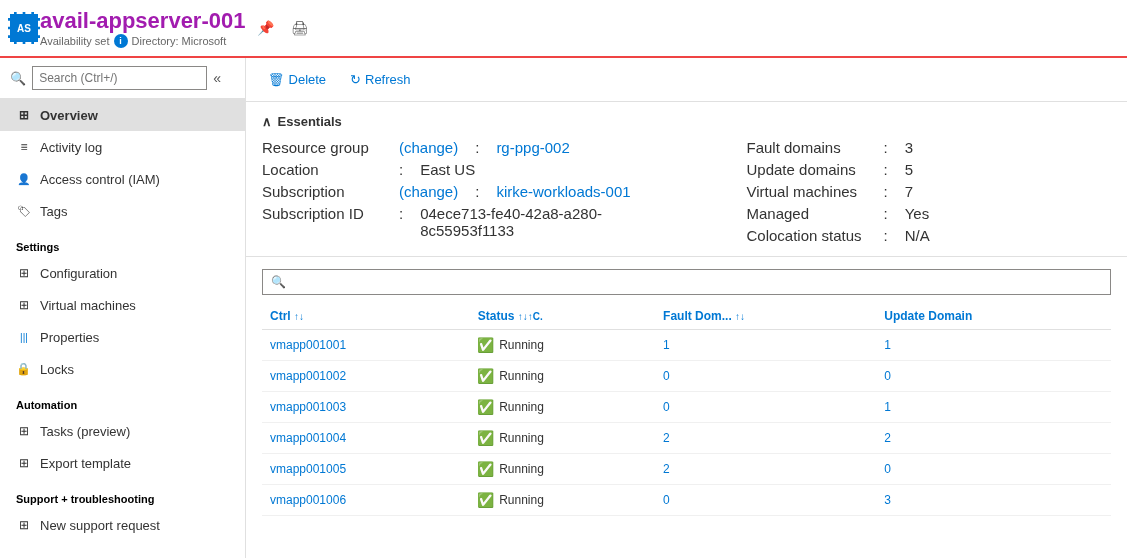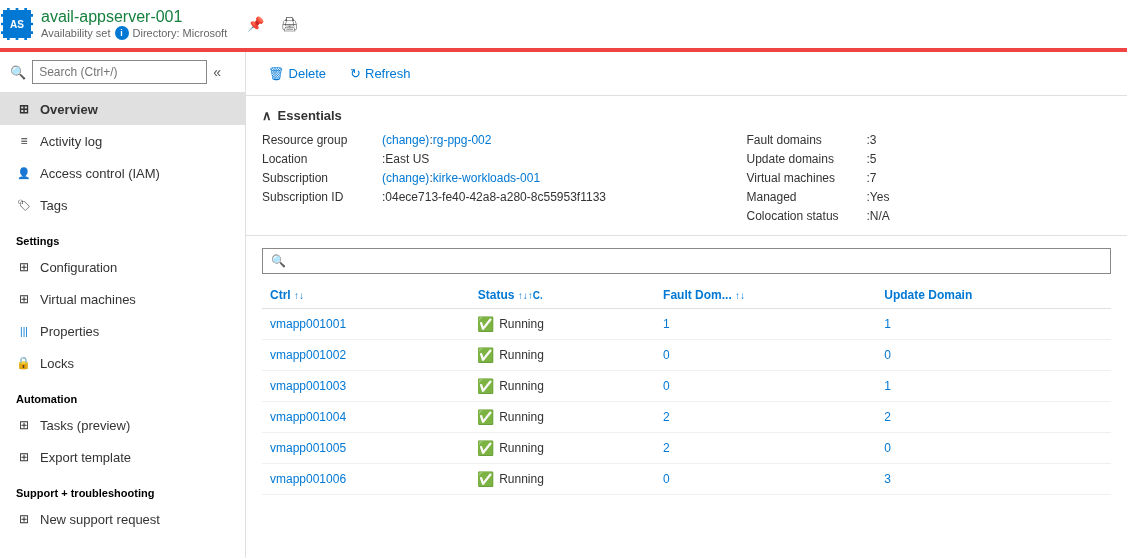--- a/index.html
+++ b/index.html
@@ -1,36 +1,35 @@
 <!DOCTYPE html>
 <html><head>
   <meta charset="utf-8">
   <style>
     * { box-sizing: border-box; margin: 0; padding: 0; }
     body { font-family: 'Segoe UI', Arial, sans-serif; font-size: 13px; color: #333; background: #f3f2f1; display: flex; flex-direction: column; height: 558px; overflow: hidden; }
 
     
     .top-header {
       background: #fff;
-      border-bottom: 4px solid #ef4444;
-      padding: 8px 1px;
+      border-bottom: 2px solid #ef4444;
+      padding: 8px 8px;
       display: flex;
       align-items: center;
-      gap: 8px;
       min-height: 52px;
     }
     .app-icon {
       width: 32px; height: 32px;
       background: #0078d4;
       border: 2px dashed #fff;
       display: flex; align-items: center; justify-content: center;
       color: #fff; font-size: 10px; font-weight: bold;
     }
     .header-title-block { display: flex; flex-direction: column; }
-    .header-title { font-size: 16px; font-weight: 400; color: #15803d; }
+    .header-title { font-size: 22px; font-weight: 700; color: #a21caf; }
     .header-subtitle { font-size: 11px; color: #666; display: flex; align-items: center; gap: 4px; }
     .header-icons { display: flex; gap: 8px; margin-left: 8px; align-items: center; }
     .header-icon-btn { background: none; border: none; cursor: pointer; color: #555; font-size: 14px; padding: 2px 4px; }
 
     
     .main-layout {
       display: flex;
       flex: 1;
       overflow: hidden;
     }
@@ -116,21 +115,21 @@
       display: flex; align-items: center; gap: 6px;
       font-size: 13px; font-weight: 600; margin-bottom: 10px;
       cursor: pointer;
     }
     .essentials-grid {
       display: grid;
       grid-template-columns: 1fr 1fr;
       gap: 4px 0;
     }
     .essentials-col { display: flex; flex-direction: column; gap: 5px; }
-    .essentials-row { display: flex; align-items: baseline; gap: 0; font-size: 12px; }
+    .essentials-row { display: flex; align-items: baseline; gap: 17px; font-size: 15px; }
     .essentials-label { color: #333; min-width: 120px; }
     .essentials-colon { color: #333; }
     .essentials-value { color: #333; }
     .essentials-link { color: #0078d4; text-decoration: none; cursor: pointer; }
 
     
     .vm-section { padding: 12px 16px; flex: 1; }
     .vm-search-box {
       border: 1px solid #8a8886;
       padding: 5px 8px;

